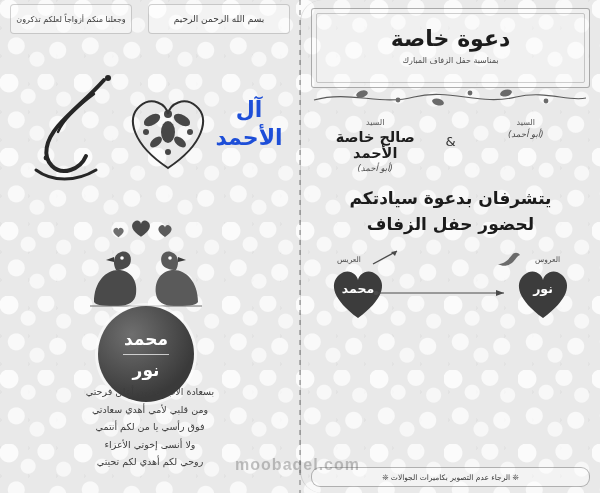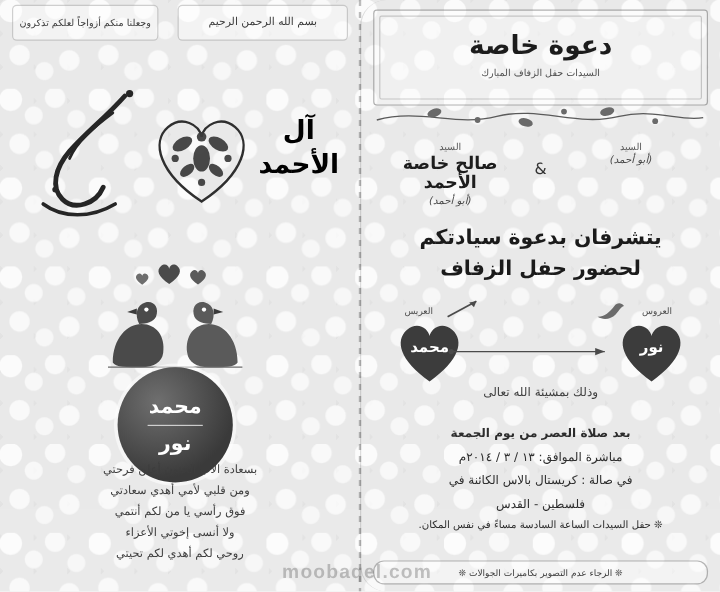--- a/index.html
+++ b/index.html
@@ -42,21 +42,21 @@
     font-size:9px;color:#3b3b3b;background:rgba(255,255,255,.45);
   }
   .aya{
     position:absolute;top:4px;left:10px;width:120px;height:28px;
     border:1px solid rgba(0,0,0,.18);border-radius:4px;
     display:flex;align-items:center;justify-content:center;
     font-size:8px;color:#3b3b3b;background:rgba(255,255,255,.45);
   }
   .family-name{
     position:absolute;top:96px;right:14px;width:74px;text-align:center;
-    font-size:22px;font-weight:bold;color:#000000;line-height:1.25;
+    font-size:22px;font-weight:bold;color:#1d4ed8;line-height:1.25;
   }
   .heart-art{
     position:absolute;top:92px;right:86px;width:92px;height:80px;
   }
   .calli{
     position:absolute;top:70px;left:18px;width:110px;height:120px;
   }
   .birds{
     position:absolute;top:236px;right:96px;width:116px;height:72px;
   }
@@ -145,41 +145,41 @@
   .footer-bar{
     position:absolute;bottom:6px;right:10px;left:10px;height:18px;
     border:1px solid rgba(0,0,0,.28);border-radius:9px;
     background:rgba(255,255,255,.45);
     display:flex;align-items:center;justify-content:center;
     font-size:7.5px;color:#3a3a3a;
   }
 
   
   .watermark{
-    position:absolute;bottom:6px;right:240px;
+    position:absolute;bottom:19px;right:240px;
     font-size:16px;font-weight:bold;color:rgba(90,90,90,.35);
     letter-spacing:1px;direction:ltr;
   }
 
   .divider{
     position:absolute;top:0;bottom:0;left:299px;width:2px;
     background:repeating-linear-gradient(to bottom,rgba(0,0,0,.25) 0 5px,rgba(0,0,0,0) 5px 10px);
   }
 </style>
 </head>
 <body>
 
 <div class="card">
   <div class="pattern"></div>
 
   <div class="half left-half">
 
     <div class="header-frame"></div>
     <div class="header-title ar">دعوة خاصة</div>
-    <div class="header-sub ar">السيدات حفل الزفاف المبارك</div>
+    <div class="header-sub ar">بمناسبة حفل الزفاف المبارك</div>
 
     <svg class="vine" viewBox="0 0 280 18">
       <path d="M4 12 C 40 2, 70 18, 104 9 C 140 0, 170 18, 206 9 C 236 2, 258 14, 276 10" fill="none" stroke="#5a5a5a" stroke-width="1.1"></path>
       <g fill="#6a6a6a">
         <ellipse cx="52" cy="6" rx="6" ry="3.4" transform="rotate(-18 52 6)"></ellipse>
         <ellipse cx="128" cy="14" rx="6" ry="3.4" transform="rotate(14 128 14)"></ellipse>
         <ellipse cx="196" cy="5" rx="6" ry="3.4" transform="rotate(-14 196 5)"></ellipse>
         <circle cx="88" cy="12" r="2.4"></circle>
         <circle cx="160" cy="5" r="2.4"></circle>
         <circle cx="236" cy="13" r="2.4"></circle>
@@ -229,29 +229,21 @@
         </svg>
       </div>
 
       <svg class="arrow-line" viewBox="0 0 140 10">
         <path d="M2 5 L 132 5" stroke="#4a4a4a" stroke-width="1" fill="none"></path>
         <path d="M132 5 L 124 2 L 124 8 Z" fill="#4a4a4a"></path>
         <circle cx="4" cy="5" r="2.2" fill="#4a4a4a"></circle>
       </svg>
     </div>
 
-    <div class="script-line ar">وذلك بمشيئة الله تعالى</div>
-
-    <div class="details ar">
-      <span class="row bold">بعد صلاة العصر من يوم الجمعة</span>
-      <span class="row">مباشرة الموافق: ١٣ / ٣ / ٢٠١٤م</span>
-      <span class="row">في صالة : كريستال بالاس الكائنة في</span>
-      <span class="row">فلسطين - القدس</span>
-      <span class="row" style="font-size:8.5px;">❊ حفل السيدات الساعة السادسة مساءً في نفس المكان.</span>
-    </div>
+
 
     <div class="footer-bar ar">❊ الرجاء عدم التصوير بكاميرات الجوالات ❊</div>
   </div>
 
   <div class="half right-half">
 
     <div class="basmala ar">بسم الله الرحمن الرحيم</div>
     <div class="aya ar">وجعلنا منكم أزواجاً لعلكم تذكرون</div>
 
     <div class="family-name ar">آل الأحمد</div>

